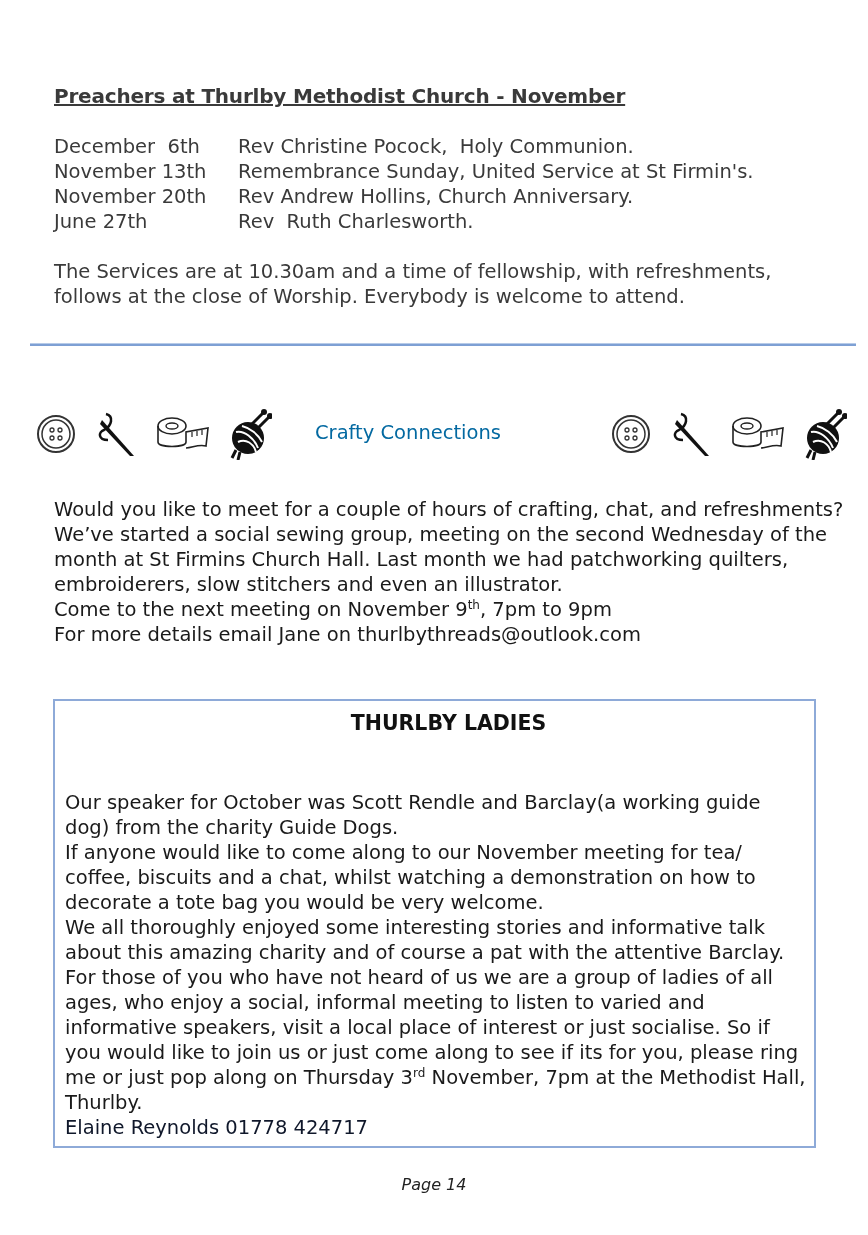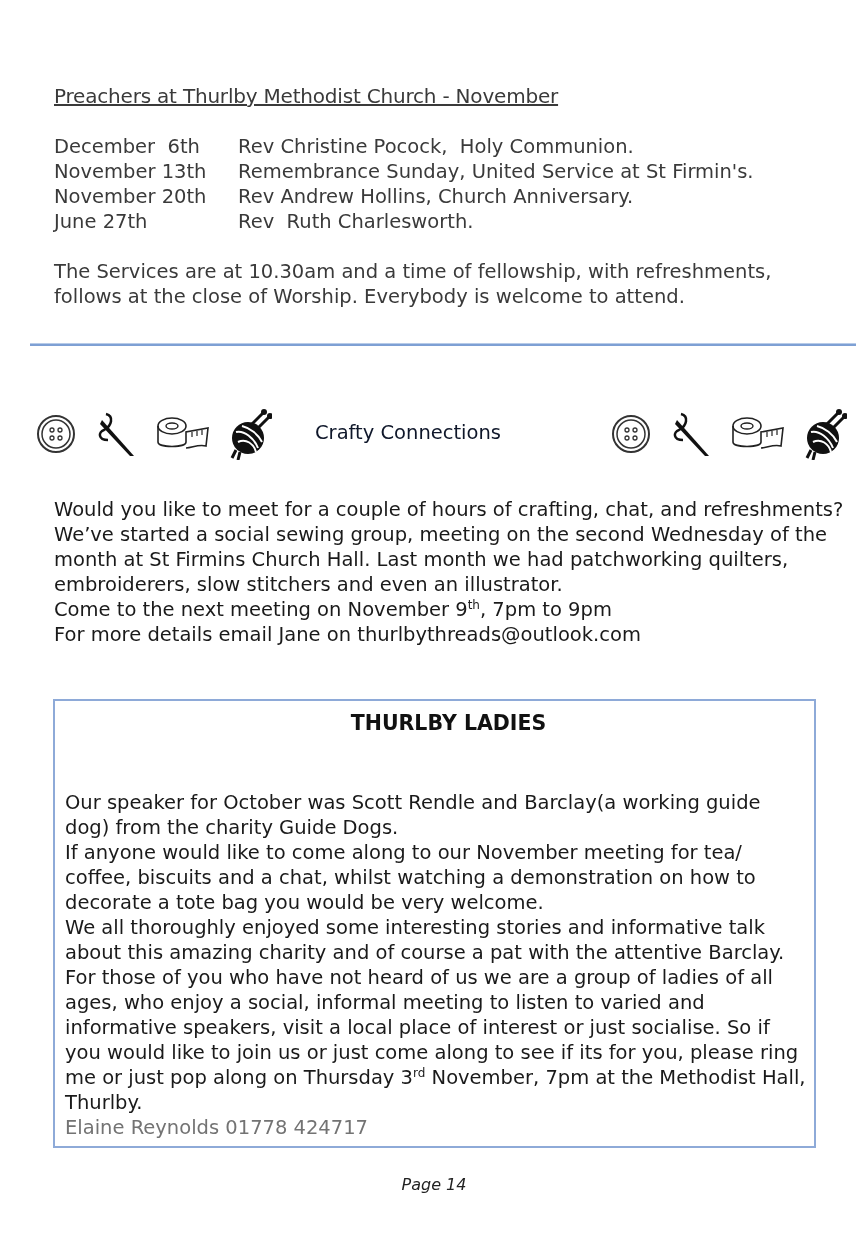--- a/index.html
+++ b/index.html
@@ -1,35 +1,35 @@
 <!DOCTYPE html>
 <html><head>
 <meta charset="utf-8">
 <style>
   html, body { margin: 0; padding: 0; background: #ffffff; }
   body { width: 868px; height: 1235px; position: relative; overflow: hidden;
          font-family: "DejaVu Sans", sans-serif; color: #3a3a3a; }
   .abs { position: absolute; }
-  .title { left: 54px; top: 84px; font-size: 20px; font-weight: normal; text-decoration: underline;
+  .title { left: 54px; top: 84px; font-size: 20px; font-weight: bold; text-decoration: underline;
            color: #3a3a3a; letter-spacing: -0.2px; white-space: nowrap; }
   .sched { left: 54px; top: 134px; font-size: 19.5px; line-height: 25px; }
   .sched .row { display: flex; white-space: nowrap; }
   .sched .date { width: 184px; }
   .services { left: 54px; top: 259px; width: 790px; font-size: 19.5px; line-height: 25px; }
   .divider { left: 30px; top: 343px; width: 826px; height: 2px; background: #7ea0d4; border-top: 1px solid #b7cbe8; }
   .craft-icons { top: 408px; display: flex; align-items: center; gap: 18px; }
   .craft-icons svg { display: block; }
-  .craft-title { left: 315px; top: 421px; font-size: 19.5px; color: #0f172a; white-space: nowrap; }
+  .craft-title { left: 315px; top: 421px; font-size: 19.5px; color: #0369a1; white-space: nowrap; }
   .craft-body { left: 54px; top: 497px; width: 800px; font-size: 19.5px; line-height: 25px; color: #1a1a1a; }
   sup { font-size: 12px; line-height: 0; vertical-align: 7px; }
   .box { left: 53px; top: 699px; width: 759px; height: 445px; border: 2px solid #8eaad8; }
   .box-title { position: absolute; left: 0; right: 0; top: 10px; text-align: center; font-size: 20.5px;
                font-weight: bold; color: #111; padding-left: 28px; }
   .box-body { position: absolute; left: 10px; top: 65px; width: 745px; font-size: 19.5px; line-height: 25px; color: #1a1a1a; margin-top: 24px; }
-  .box-body .contact { color: #737373; }
+  .box-body .contact { color: #0f172a; }
   .page { left: 0; width: 868px; top: 1175px; text-align: center; font-size: 16px; color: #222; font-style: italic; }
 </style>
 </head>
 <body>
 
 <div class="abs title">Preachers at Thurlby Methodist Church - November</div>
 
 <div class="abs sched">
   <div class="row">
     <span class="date" style="white-space:pre">December  6th</span>

